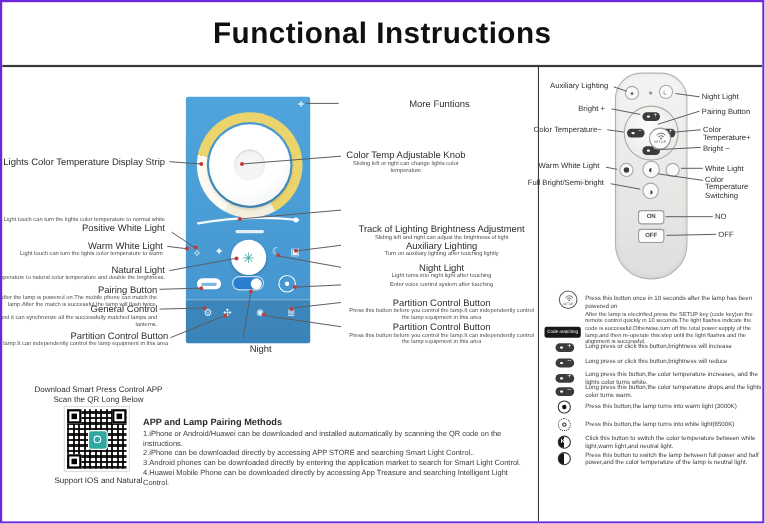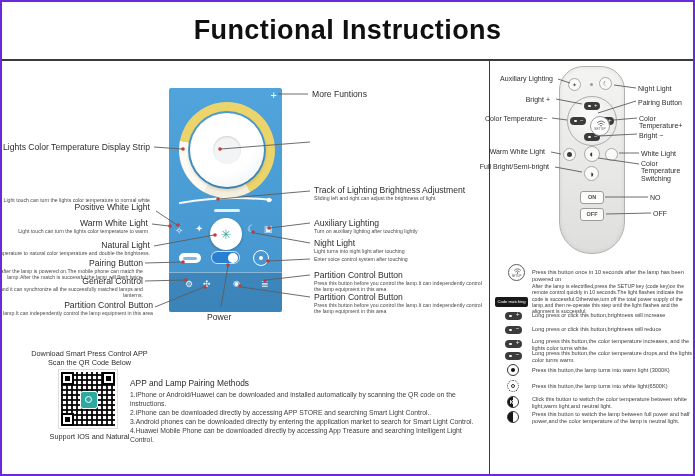--- a/index.html
+++ b/index.html
@@ -41,21 +41,21 @@
   .bulbc i{position:absolute;left:4.6px;top:4.6px;width:4px;height:4px;border-radius:50%;background:#fff;}
   .pfoot{position:absolute;left:0;right:0;top:184px;bottom:0;background:rgba(20,62,100,.18);
          border-top:1px solid rgba(255,255,255,.4);}
   .pfoot .pi{position:absolute;top:6px;color:#eaf4fb;}
 
   
   .co{position:absolute;z-index:6;}
   .co .t{font-size:8.6px;line-height:1.05;color:#2d2d2d;}
   .co .d{font-size:5.2px;line-height:1.2;color:#4a4a4a;}
   .co.l{text-align:right;width:250px;}
-  .co.r{text-align:left;width:175px;}
+  .co.r{text-align:center;width:175px;}
 
   
   .remote{position:absolute;left:557px;top:64px;width:66px;height:188px;z-index:2;
           background:linear-gradient(#f4f4f2,#dededc);border:1px solid #b2b2b0;box-sizing:border-box;
           border-radius:24px 24px 32px 32px;box-shadow:inset 0 0 5px rgba(0,0,0,.08);}
   .rbtn{position:absolute;background:#fafafa;border:1px solid #a9a9a7;box-sizing:border-box;
         border-radius:50%;display:flex;align-items:center;justify-content:center;color:#555;}
   .dpad{position:absolute;left:7px;top:29px;width:50px;height:50px;border-radius:50%;
         background:radial-gradient(circle at 45% 40%,#fdfdfc,#e3e3e1);border:1px solid #ababa9;box-sizing:border-box;}
   .dpill{position:absolute;width:16px;height:8px;border-radius:4px;background:#3b3b3b;}
@@ -96,21 +96,21 @@
   .qrhead{position:absolute;left:10px;width:155px;text-align:center;font-size:7.3px;color:#2d2d2d;z-index:4;}
   .qr{position:absolute;left:56px;top:367px;width:58px;height:58px;background:#fff;border:1px solid #ddd;z-index:4;}
   .qr .noise{position:absolute;inset:2px;
      background-image:repeating-linear-gradient(90deg,rgba(0,0,0,.88) 0 2px,transparent 2px 5px),
                       repeating-linear-gradient(0deg,rgba(0,0,0,.88) 0 2px,#fff 2px 5px);}
   .finder{position:absolute;width:13px;height:13px;background:#fff;border:2.6px solid #000;box-sizing:border-box;}
   .finder i{position:absolute;left:2.2px;top:2.2px;width:5px;height:5px;background:#000;}
   .qrlogo{position:absolute;left:21px;top:21px;width:16px;height:16px;background:#2fa8a0;border-radius:3px;border:1.5px solid #fff;}
   .qrlogo i{position:absolute;left:4px;top:4px;width:5px;height:5px;border:1.4px solid #fff;border-radius:50%;}
   .pairing{position:absolute;left:128px;top:376px;width:356px;z-index:4;}
-  .pairing .pt{font-size:8.4px;font-weight:400;color:#2b2b2b;margin-bottom:3px;}
+  .pairing .pt{font-size:8.4px;font-weight:700;color:#2b2b2b;margin-bottom:3px;}
   .pairing .pi2{font-size:6.8px;color:#3c3c3c;line-height:1.32;}
 </style>
 </head>
 <body>
 
 <div class="page">
 
   <div class="title">Functional Instructions</div>
   <div class="hr"></div>
   <div class="vline"></div>
@@ -228,21 +228,25 @@
     <div class="d">Click this button before controlling the lamp,and it can synchronize all the successfully matched lamps and lanterns.</div>
   </div>
   <div class="co l" style="right:540px;top:299px;">
     <div class="t">Partition Control Button</div>
     <div class="d">Press this button before you control the lamp.It can independently control the lamp equipment in this area</div>
   </div>
 
   <div class="co r" style="left:310px;top:88px;">
     <div class="t">More Funtions</div>
   </div>
-  <div class="co r" style="left:312px;top:184px;">
+  <div class="co r" style="left:312px;top:135px;width:110px;">
+    <div class="t">Color Temp Adjustable Knob</div>
+    <div class="d">Sliding left or right can change lights color temperature</div>
+  </div>
+  <div class="co r" style="left:312px;top:202px;">
     <div class="t">Track of Lighting Brightness Adjustment</div>
     <div class="d">Sliding left and right can adjust the brightness of light</div>
   </div>
   <div class="co r" style="left:312px;top:217px;">
     <div class="t">Auxiliary Lighting</div>
     <div class="d">Turn on auxiliary lighting after touching lightly</div>
   </div>
   <div class="co r" style="left:312px;top:237px;">
     <div class="t">Night Light</div>
     <div class="d">Light turns into night light after touching</div>
@@ -252,21 +256,21 @@
   </div>
   <div class="co r" style="left:312px;top:269px;">
     <div class="t">Partition Control Button</div>
     <div class="d">Press this button before you control the lamp.It can independently control the lamp equipment in this area</div>
   </div>
   <div class="co r" style="left:312px;top:291px;">
     <div class="t">Partition Control Button</div>
     <div class="d">Press this button before you control the lamp.It can independently control the lamp equipment in this area</div>
   </div>
   <div class="co r" style="left:205px;top:311px;width:60px;">
-    <div class="t">Power</div>
+    <div class="t">Night</div>
   </div>
 
   <div class="remote">
     <div class="rbtn" style="left:8px;top:11px;width:13px;height:13px;">
       <span style="font-size:6px;">✦</span>
     </div>
     <div style="position:absolute;left:30px;top:16px;width:3px;height:3px;border-radius:50%;background:#9a9a98;"></div>
     <div class="rbtn" style="left:39px;top:10px;width:13px;height:13px;">
       <span style="font-size:6.5px;">☾</span>
     </div>
@@ -384,21 +388,21 @@
         <b>K</b>
       </div>
     <div class="txt">Click this button to switch the color temperature between white light,warm light,and neutral light.</div>
   </div>
   <div class="irow" style="top:409px;">
     <div class="circ-ic halfv"></div>
     <div class="txt">Press this button to switch the lamp between full power and half power,and the color temperature of the lamp is neutral light.</div>
   </div>
 
   <div class="qrhead" style="top:347px;">Download Smart Press Control APP</div>
-  <div class="qrhead" style="top:356px;">Scan the QR Code Below</div>
+  <div class="qrhead" style="top:356px;">Scan the QR Long Below</div>
   <div class="qr">
     <div class="noise"></div>
     <div class="finder" style="left:2px;top:2px;">
         <i></i>
       </div>
     <div class="finder" style="right:2px;top:2px;">
         <i></i>
       </div>
     <div class="finder" style="left:2px;bottom:2px;">
         <i></i>

